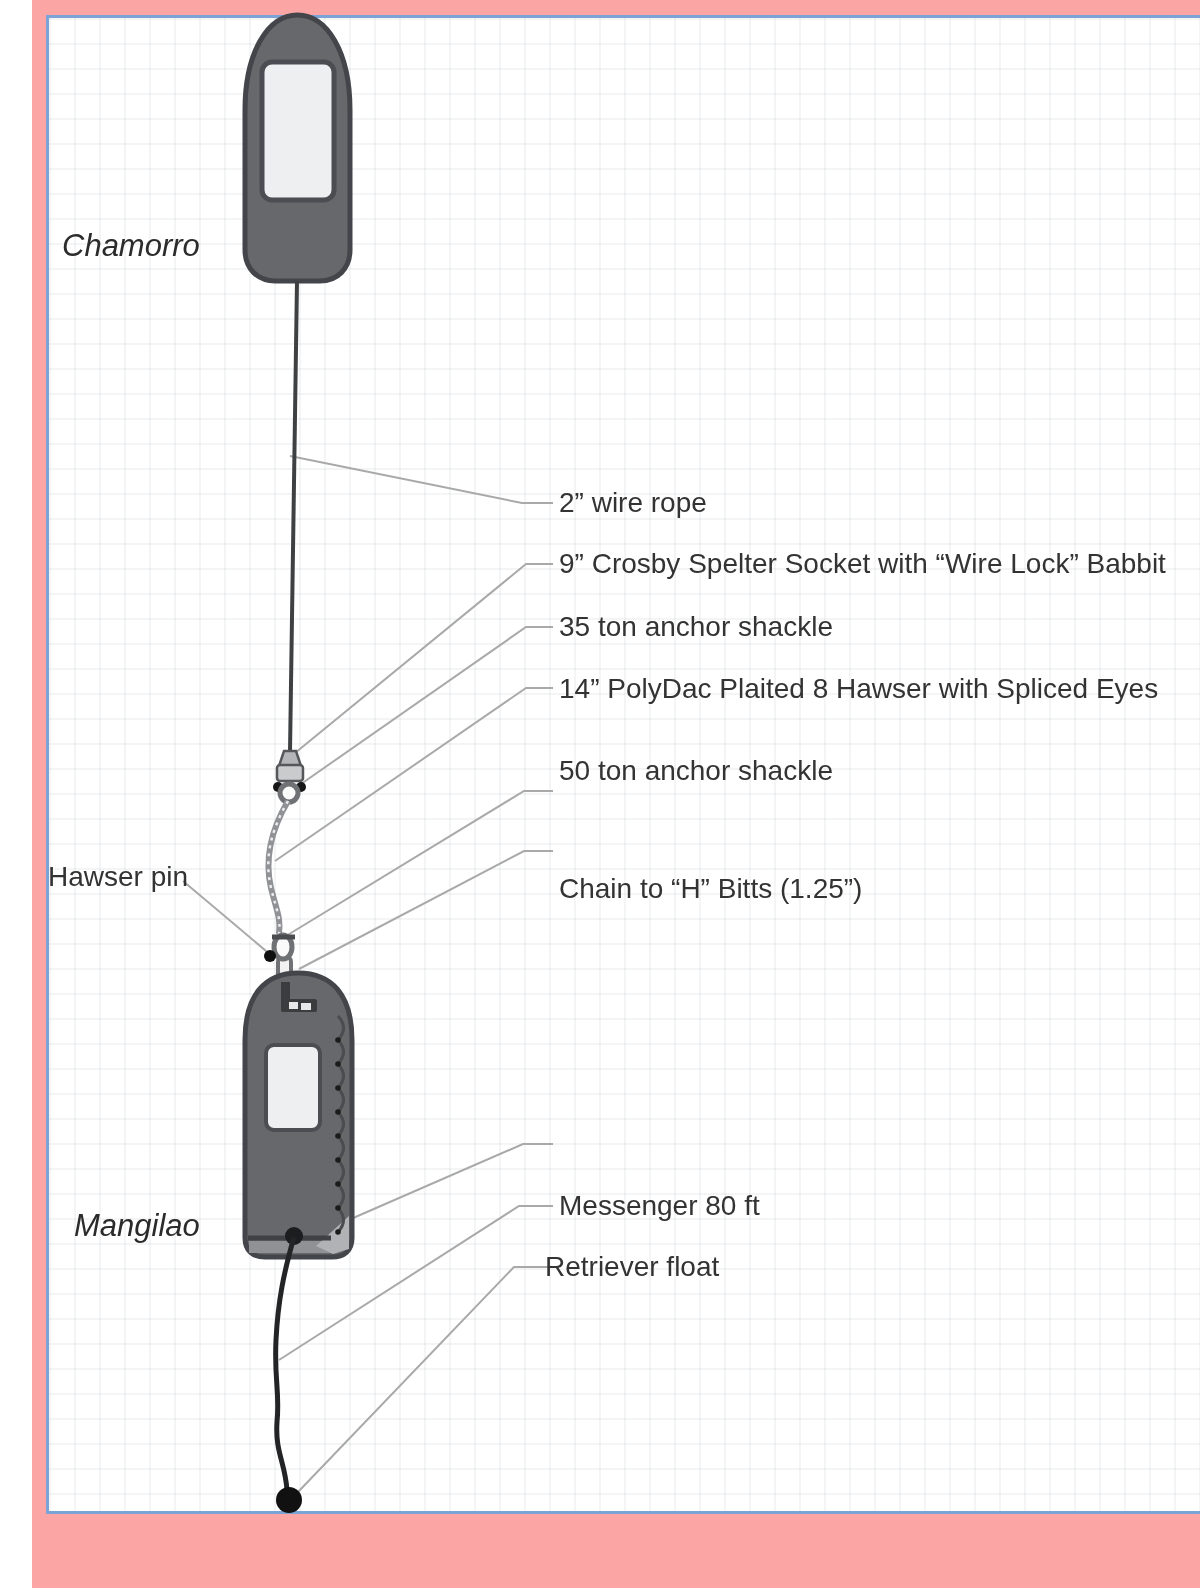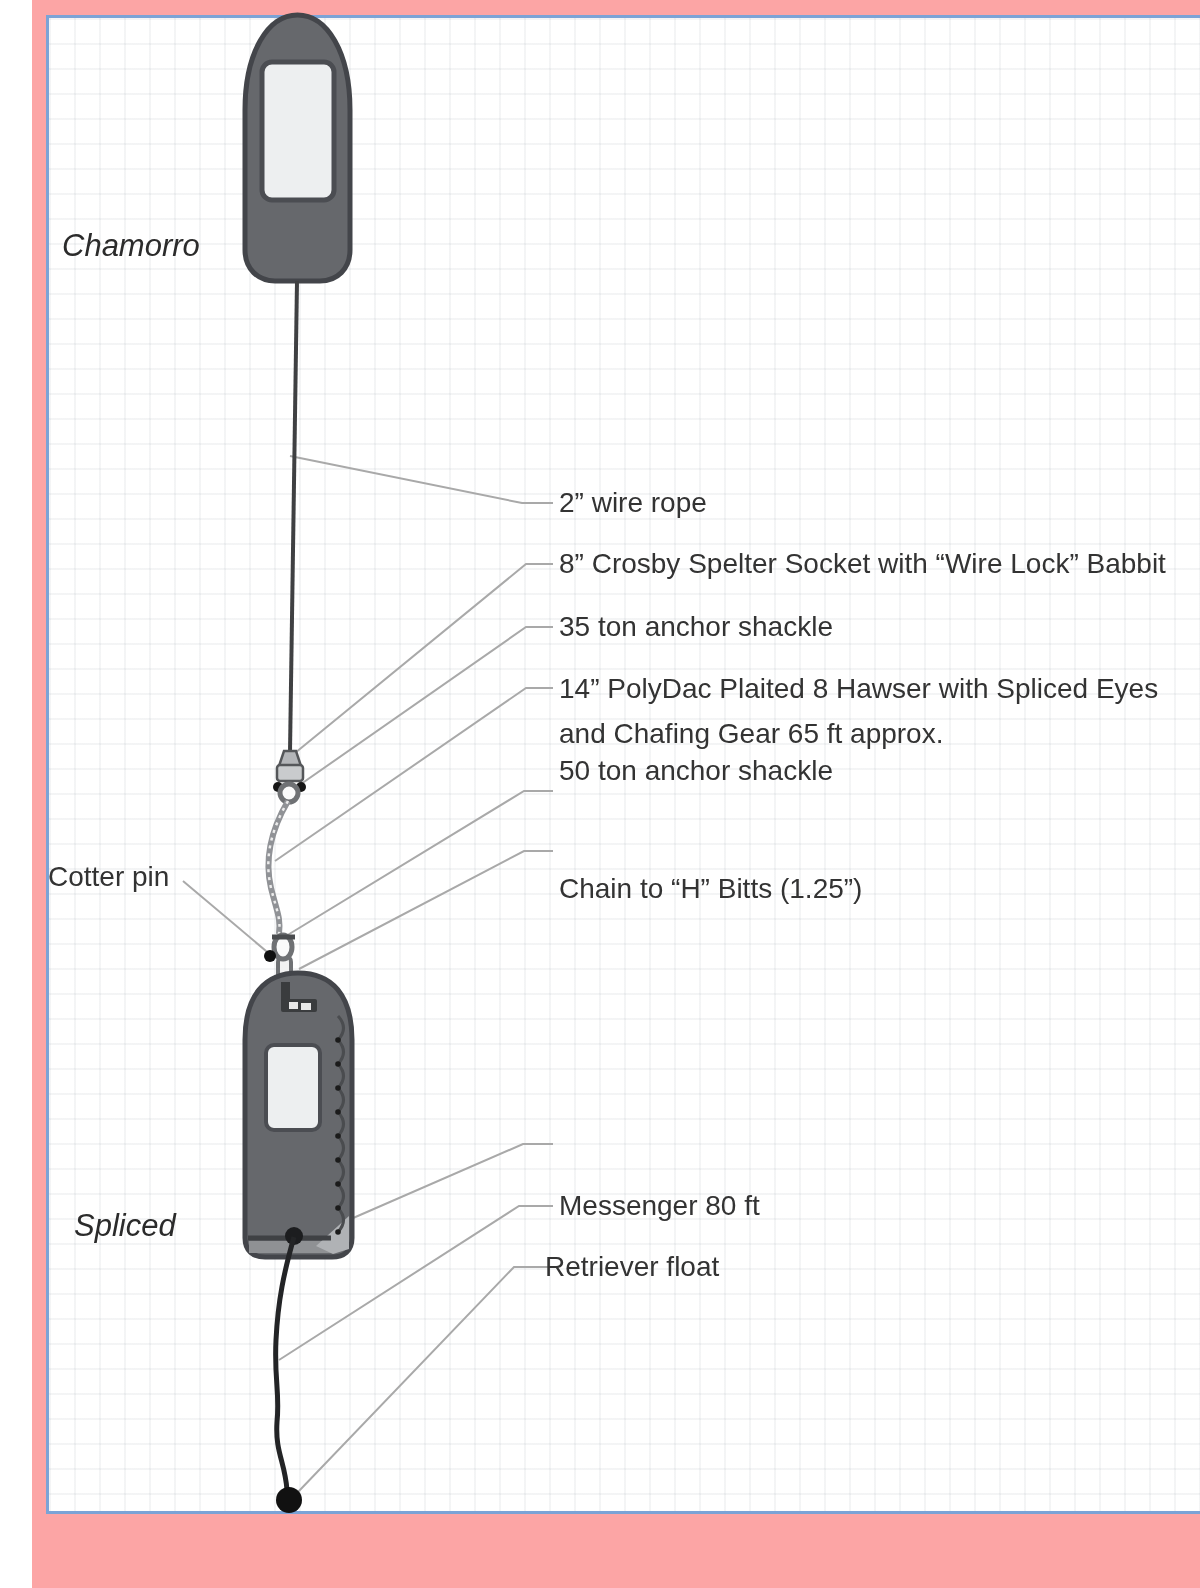--- a/index.html
+++ b/index.html
@@ -113,30 +113,29 @@
         <rect x="269" y="1003" width="10" height="7" fill="#e8e8e8"></rect>
       </g>
     </g>
 
     <circle cx="262" cy="1236" r="9" fill="#1c1d1f"></circle>
     <path d="M262 1237 C252 1272 246 1300 244 1340 C242 1380 248 1392 245 1422 C243 1452 253 1462 255 1490" fill="none" stroke="#232426" stroke-width="5"></path>
     <circle cx="257" cy="1500" r="13" fill="#111111"></circle>
   </svg>
 
   <div class="vessel-name" style="left:30px;top:228px;">Chamorro</div>
-  <div class="vessel-name" style="left:42px;top:1208px;">Spliced</div>
+  <div class="vessel-name" style="left:42px;top:1208px;">Mangilao</div>
 
-  <div class="lbl" style="left:16px;top:862px;">Cotter pin</div>
+  <div class="lbl" style="left:16px;top:862px;">Hawser pin</div>
 
   <div class="lbl" style="left:527px;top:488px;">2” wire rope</div>
-  <div class="lbl" style="left:527px;top:549px;">8” Crosby Spelter Socket with “Wire Lock” Babbit</div>
+  <div class="lbl" style="left:527px;top:549px;">9” Crosby Spelter Socket with “Wire Lock” Babbit</div>
   <div class="lbl" style="left:527px;top:612px;">35 ton anchor shackle</div>
   <div class="lbl lbl-polydac" style="left:527px;top:666px;">
     <span class="line">14” PolyDac Plaited 8 Hawser with Spliced Eyes</span>
-    <span class="line">and Chafing Gear 65 ft approx.</span>
   </div>
   <div class="lbl" style="left:527px;top:756px;">50 ton anchor shackle</div>
   <div class="lbl" style="left:527px;top:874px;">Chain to “H” Bitts (1.25”)</div>
   <div class="lbl" style="left:527px;top:1191px;">Messenger 80 ft</div>
   <div class="lbl" style="left:513px;top:1252px;">Retriever float</div>
 
 
 </div>
 
 </body></html>

